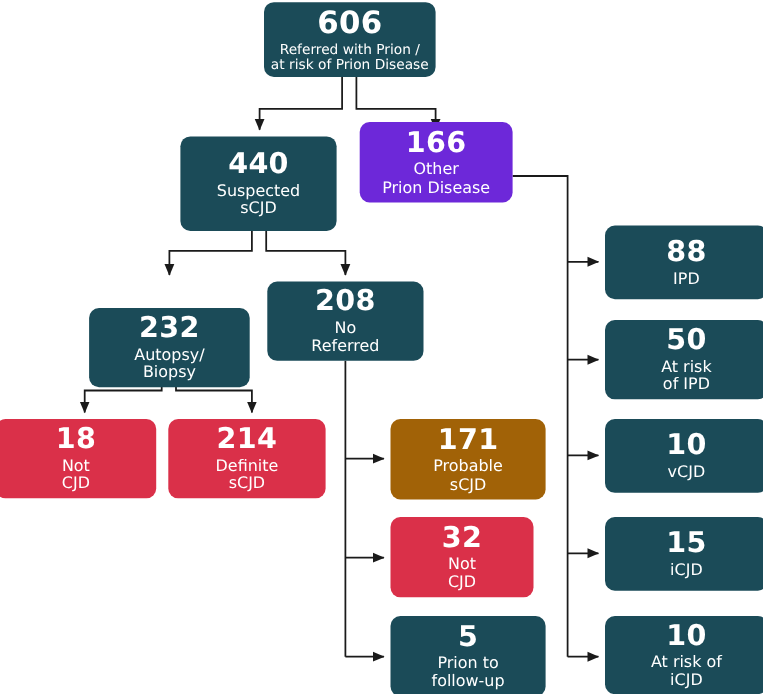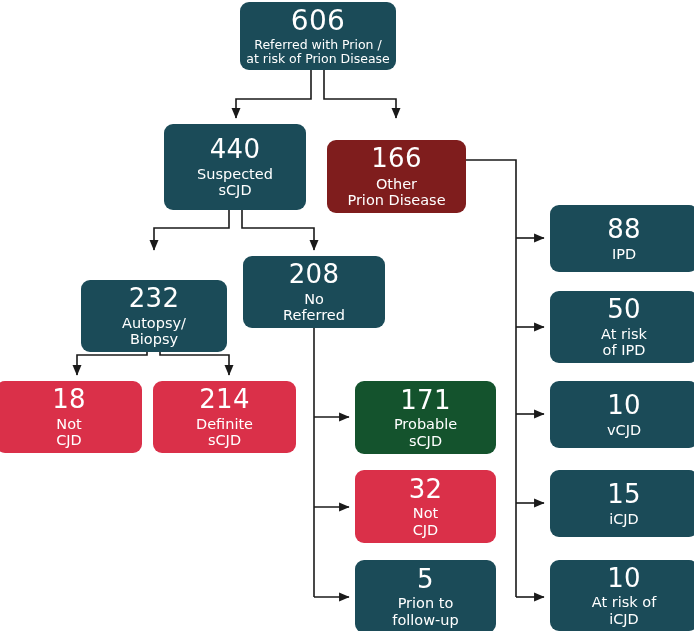--- a/index.html
+++ b/index.html
@@ -33,21 +33,21 @@
     justify-content: center;
     text-align: center;
     color: #ffffff;
     padding: 4px 6px;
     line-height: 1.14;
     z-index: 2;
   }
   .node.teal { background: #1b4b58; }
   .node.red  { background: #da3049; }
   .node .num {
-    font-weight: normal;
+    font-weight: bold;
     font-size: 26px;
     letter-spacing: 0.3px;
     margin-bottom: 1px;
   }
   .node .lbl {
     font-size: 14.5px;
     font-weight: normal;
     white-space: pre-line;
   }
   
@@ -103,21 +103,21 @@
       <div class="node teal top" style="left: 240px; top: 2px; width: 156px; height: 68px; background: rgb(27, 75, 88);">
         <div class="num">606</div>
         <div class="lbl">Referred with Prion /
 at risk of Prion Disease</div>
       </div>
       <div class="node teal" style="left: 164px; top: 124px; width: 142px; height: 86px; background: rgb(27, 75, 88);">
         <div class="num">440</div>
         <div class="lbl">Suspected
 sCJD</div>
       </div>
-      <div class="node teal" style="left: 327px; top: 140px; width: 139px; height: 73px; background: #7f1d1d; justify-content: space-between;">
+      <div class="node teal" style="left: 327px; top: 111px; width: 139px; height: 73px; background: #6d28d9;">
         <div class="num">166</div>
         <div class="lbl">Other
 Prion Disease</div>
       </div>
       <div class="node teal" style="left: 81px; top: 256px; width: 146px; height: 72px; background: rgb(27, 75, 88); margin-top: 24px;">
         <div class="num">232</div>
         <div class="lbl">Autopsy/
 Biopsy</div>
       </div>
       <div class="node teal" style="left: 243px; top: 256px; width: 142px; height: 72px; background: rgb(27, 75, 88);">
@@ -128,26 +128,26 @@
       <div class="node red" style="left: -4px; top: 381px; width: 146px; height: 72px; background: rgb(218, 48, 73);">
         <div class="num">18</div>
         <div class="lbl">Not
 CJD</div>
       </div>
       <div class="node red" style="left: 153px; top: 381px; width: 143px; height: 72px; background: rgb(218, 48, 73);">
         <div class="num">214</div>
         <div class="lbl">Definite
 sCJD</div>
       </div>
-      <div class="node teal" style="left: 355px; top: 381px; width: 141px; height: 73px; background: #14532d;">
+      <div class="node teal" style="left: 355px; top: 381px; width: 141px; height: 73px; background: #a16207;">
         <div class="num">171</div>
         <div class="lbl">Probable
 sCJD</div>
       </div>
-      <div class="node red" style="left: 355px; top: 470px; width: 141px; height: 73px; background: rgb(218, 48, 73); align-items: center;">
+      <div class="node red" style="left: 355px; top: 470px; width: 130px; height: 73px; background: rgb(218, 48, 73); align-items: center;">
         <div class="num">32</div>
         <div class="lbl">Not
 CJD</div>
       </div>
       <div class="node teal" style="left: 355px; top: 560px; width: 141px; height: 73px; background: rgb(27, 75, 88);">
         <div class="num">5</div>
         <div class="lbl">Prion to
 follow-up</div>
       </div>
       <div class="node teal" style="left: 550px; top: 205px; width: 148px; height: 67px; background: rgb(27, 75, 88);">

